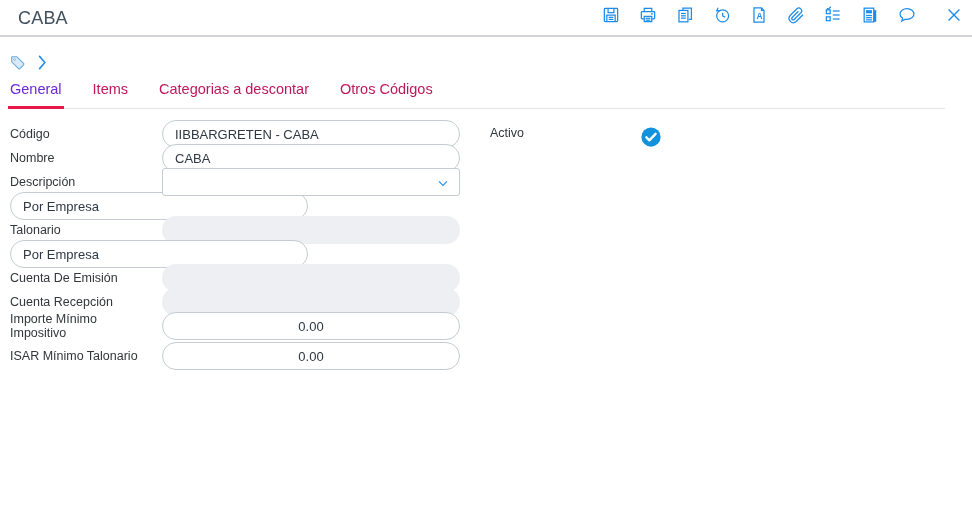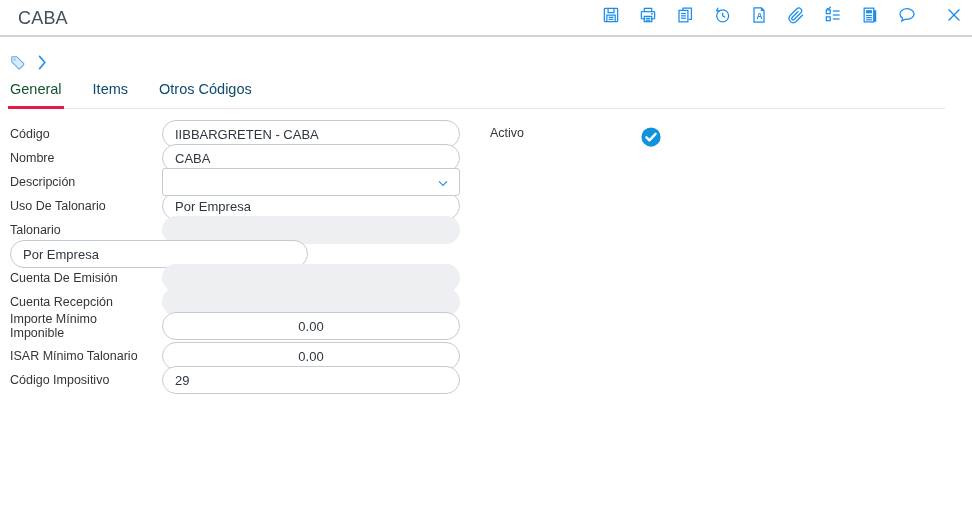--- a/index.html
+++ b/index.html
@@ -19,22 +19,22 @@
   .tbtn.close-gap { margin-left:27px; }
   .icon-stroke { stroke:#1b8ceb; fill:none; stroke-width:1.5; }
 
   
   .breadcrumb { position:absolute; top:54px; left:9px; display:flex; align-items:center; gap:9px; }
   .breadcrumb svg { display:block; }
 
   
   .tabs { position:absolute; top:79px; left:8px; width:937px; display:flex; gap:27px;
           border-bottom:1px solid #e6e6e9; }
-  .tab { font-size:14.5px; color:#0c4a6e; padding:2px 2px 9px 2px; cursor:pointer; white-space:nowrap; }
-  .tab.active { color:#14532d; border-bottom:3px solid #e8174a; margin-bottom:-1px; }
+  .tab { font-size:14.5px; color:#be185d; padding:2px 2px 9px 2px; cursor:pointer; white-space:nowrap; }
+  .tab.active { color:#6d28d9; border-bottom:3px solid #e8174a; margin-bottom:-1px; }
 
   
   .form { position:absolute; top:126px; left:10px; width:460px; }
   .row { display:flex; align-items:center; height:16px; margin-bottom:8px; }
   .row.tall { margin-bottom:14px; }
   .lbl { width:136px; padding-right:16px; flex:0 0 152px; font-size:12.5px; color:#32363a;
          line-height:1.15; }
   .inp { width:298px; height:28px; border:1px solid #c5cad3; border-radius:14px;
          padding:0 12px; font-size:13px; color:#2e3742; background:#fff;
          font-family:"Liberation Sans", sans-serif; outline:none; }
@@ -145,20 +145,21 @@
       <circle cx="7.9" cy="7.9" r="1.3" fill="#fff" stroke="#63a9e2" stroke-width="1"></circle>
     </svg>
     <svg width="14" height="17" viewBox="0 0 14 18">
       <path d="M4 2l6 7-6 7" fill="none" stroke="#2a8fe8" stroke-width="1.7"></path>
     </svg>
   </div>
 
   <div class="tabs">
     <div class="tab active">General</div>
     <div class="tab">Items</div>
+    <div class="tab">Categorias a descontar</div>
     <div class="tab">Otros Códigos</div>
   </div>
 
   <div class="form">
 
     <div class="row">
       <label class="lbl">Código</label>
       <input class="inp" type="text" value="IIBBARGRETEN - CABA" style="">
     </div>
 
@@ -170,21 +171,20 @@
     <div class="row">
       <label class="lbl">Descripción</label>
       <div class="combo">
         <svg class="chev" width="16" height="16" viewBox="0 0 24 24">
           <path d="M6 9.5l6 6 6-6" fill="none" stroke="#2a8fe8" stroke-width="1.8"></path>
         </svg>
       </div>
     </div>
 
     <div class="row">
-      <label class="lbl">Uso De Talonario</label>
       <input class="inp" type="text" value="Por Empresa" style="">
     </div>
 
     <div class="row">
       <label class="lbl">Talonario</label>
       <div class="inp-disabled"></div>
     </div>
 
     <div class="row">
       <input class="inp" type="text" value="Por Empresa" style="">
@@ -194,33 +194,29 @@
       <label class="lbl">Cuenta De Emisión</label>
       <div class="inp-disabled"></div>
     </div>
 
     <div class="row">
       <label class="lbl">Cuenta Recepción</label>
       <div class="inp-disabled"></div>
     </div>
 
     <div class="row tall">
-      <label class="lbl">Importe Mínimo Imponible</label>
+      <label class="lbl">Importe Mínimo Impositivo</label>
       <input class="inp num" type="text" value="0.00" style="">
     </div>
 
     <div class="row">
       <label class="lbl">ISAR Mínimo Talonario</label>
       <input class="inp num" type="text" value="0.00" style="">
     </div>
 
-    <div class="row">
-      <label class="lbl">Código Impositivo</label>
-      <input class="inp" type="text" value="29" style="">
-    </div>
 
   </div>
 
   <div class="right-col">
     <label class="lbl">Activo</label>
     <div class="check-toggle">
       <svg viewBox="0 0 24 24">
         <circle cx="12" cy="12" r="10.5" fill="#1192dc"></circle>
         <path d="M7 12.4l3.2 3.2 6.8-7" fill="none" stroke="#fff" stroke-width="2.6" stroke-linecap="round" stroke-linejoin="round"></path>
       </svg>

